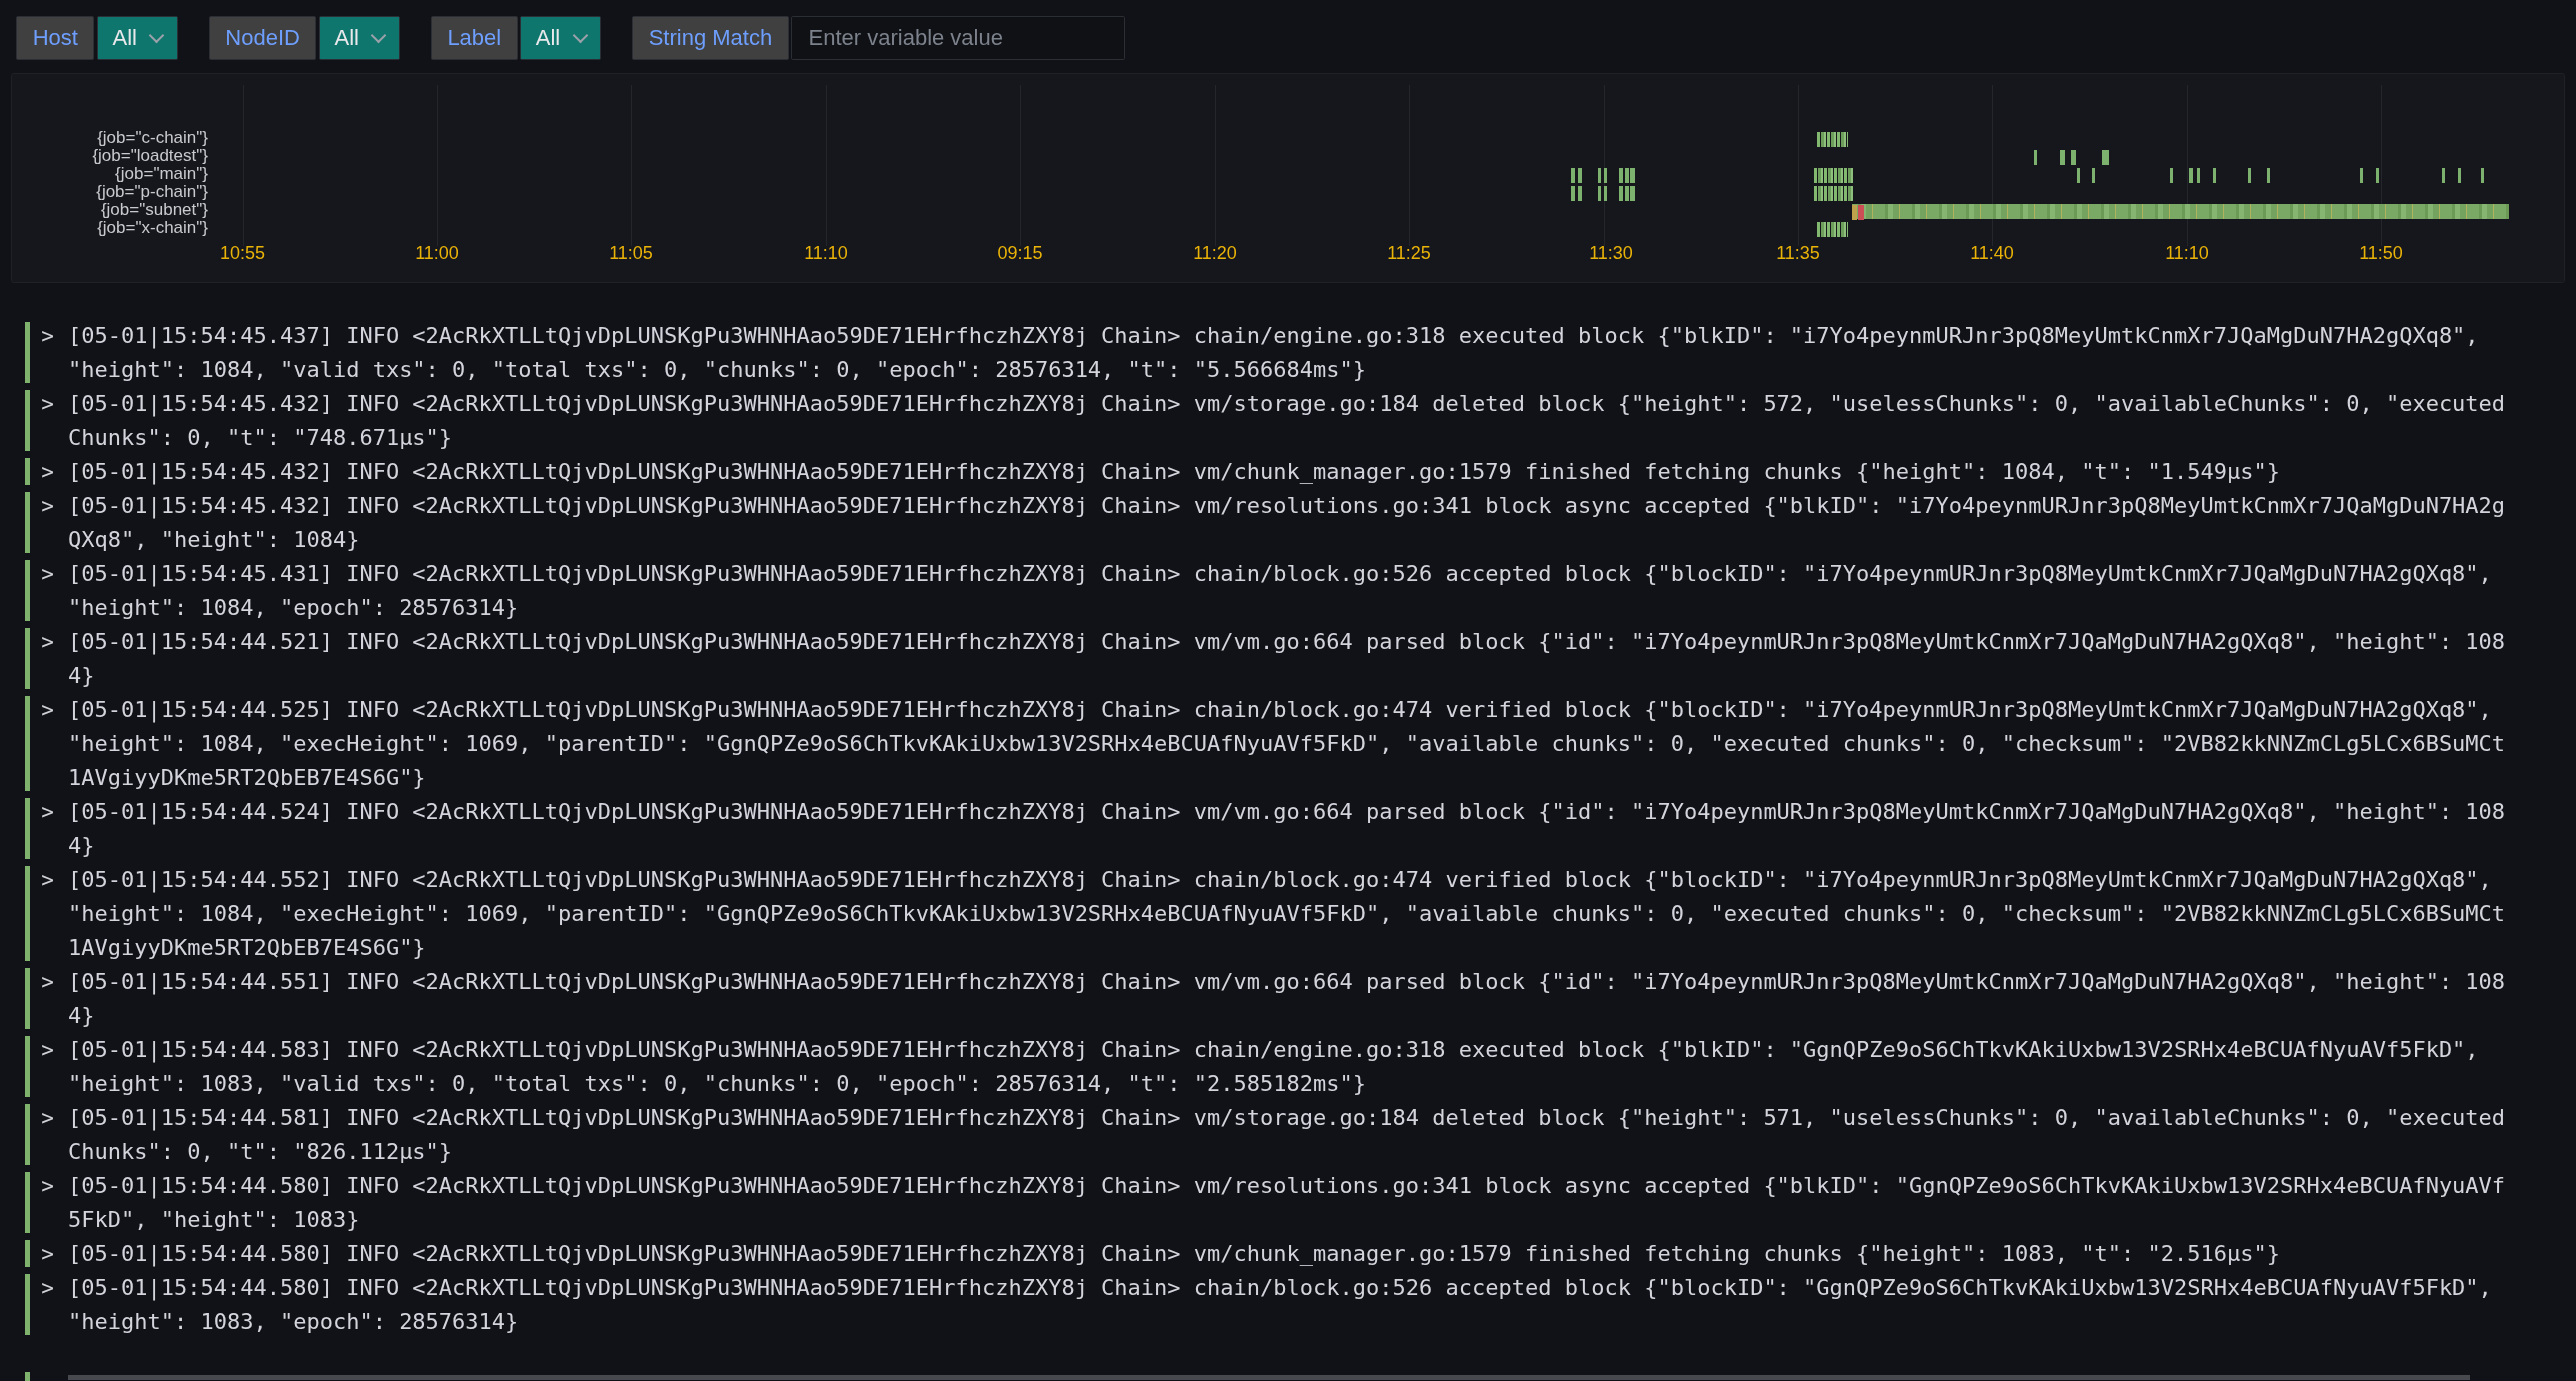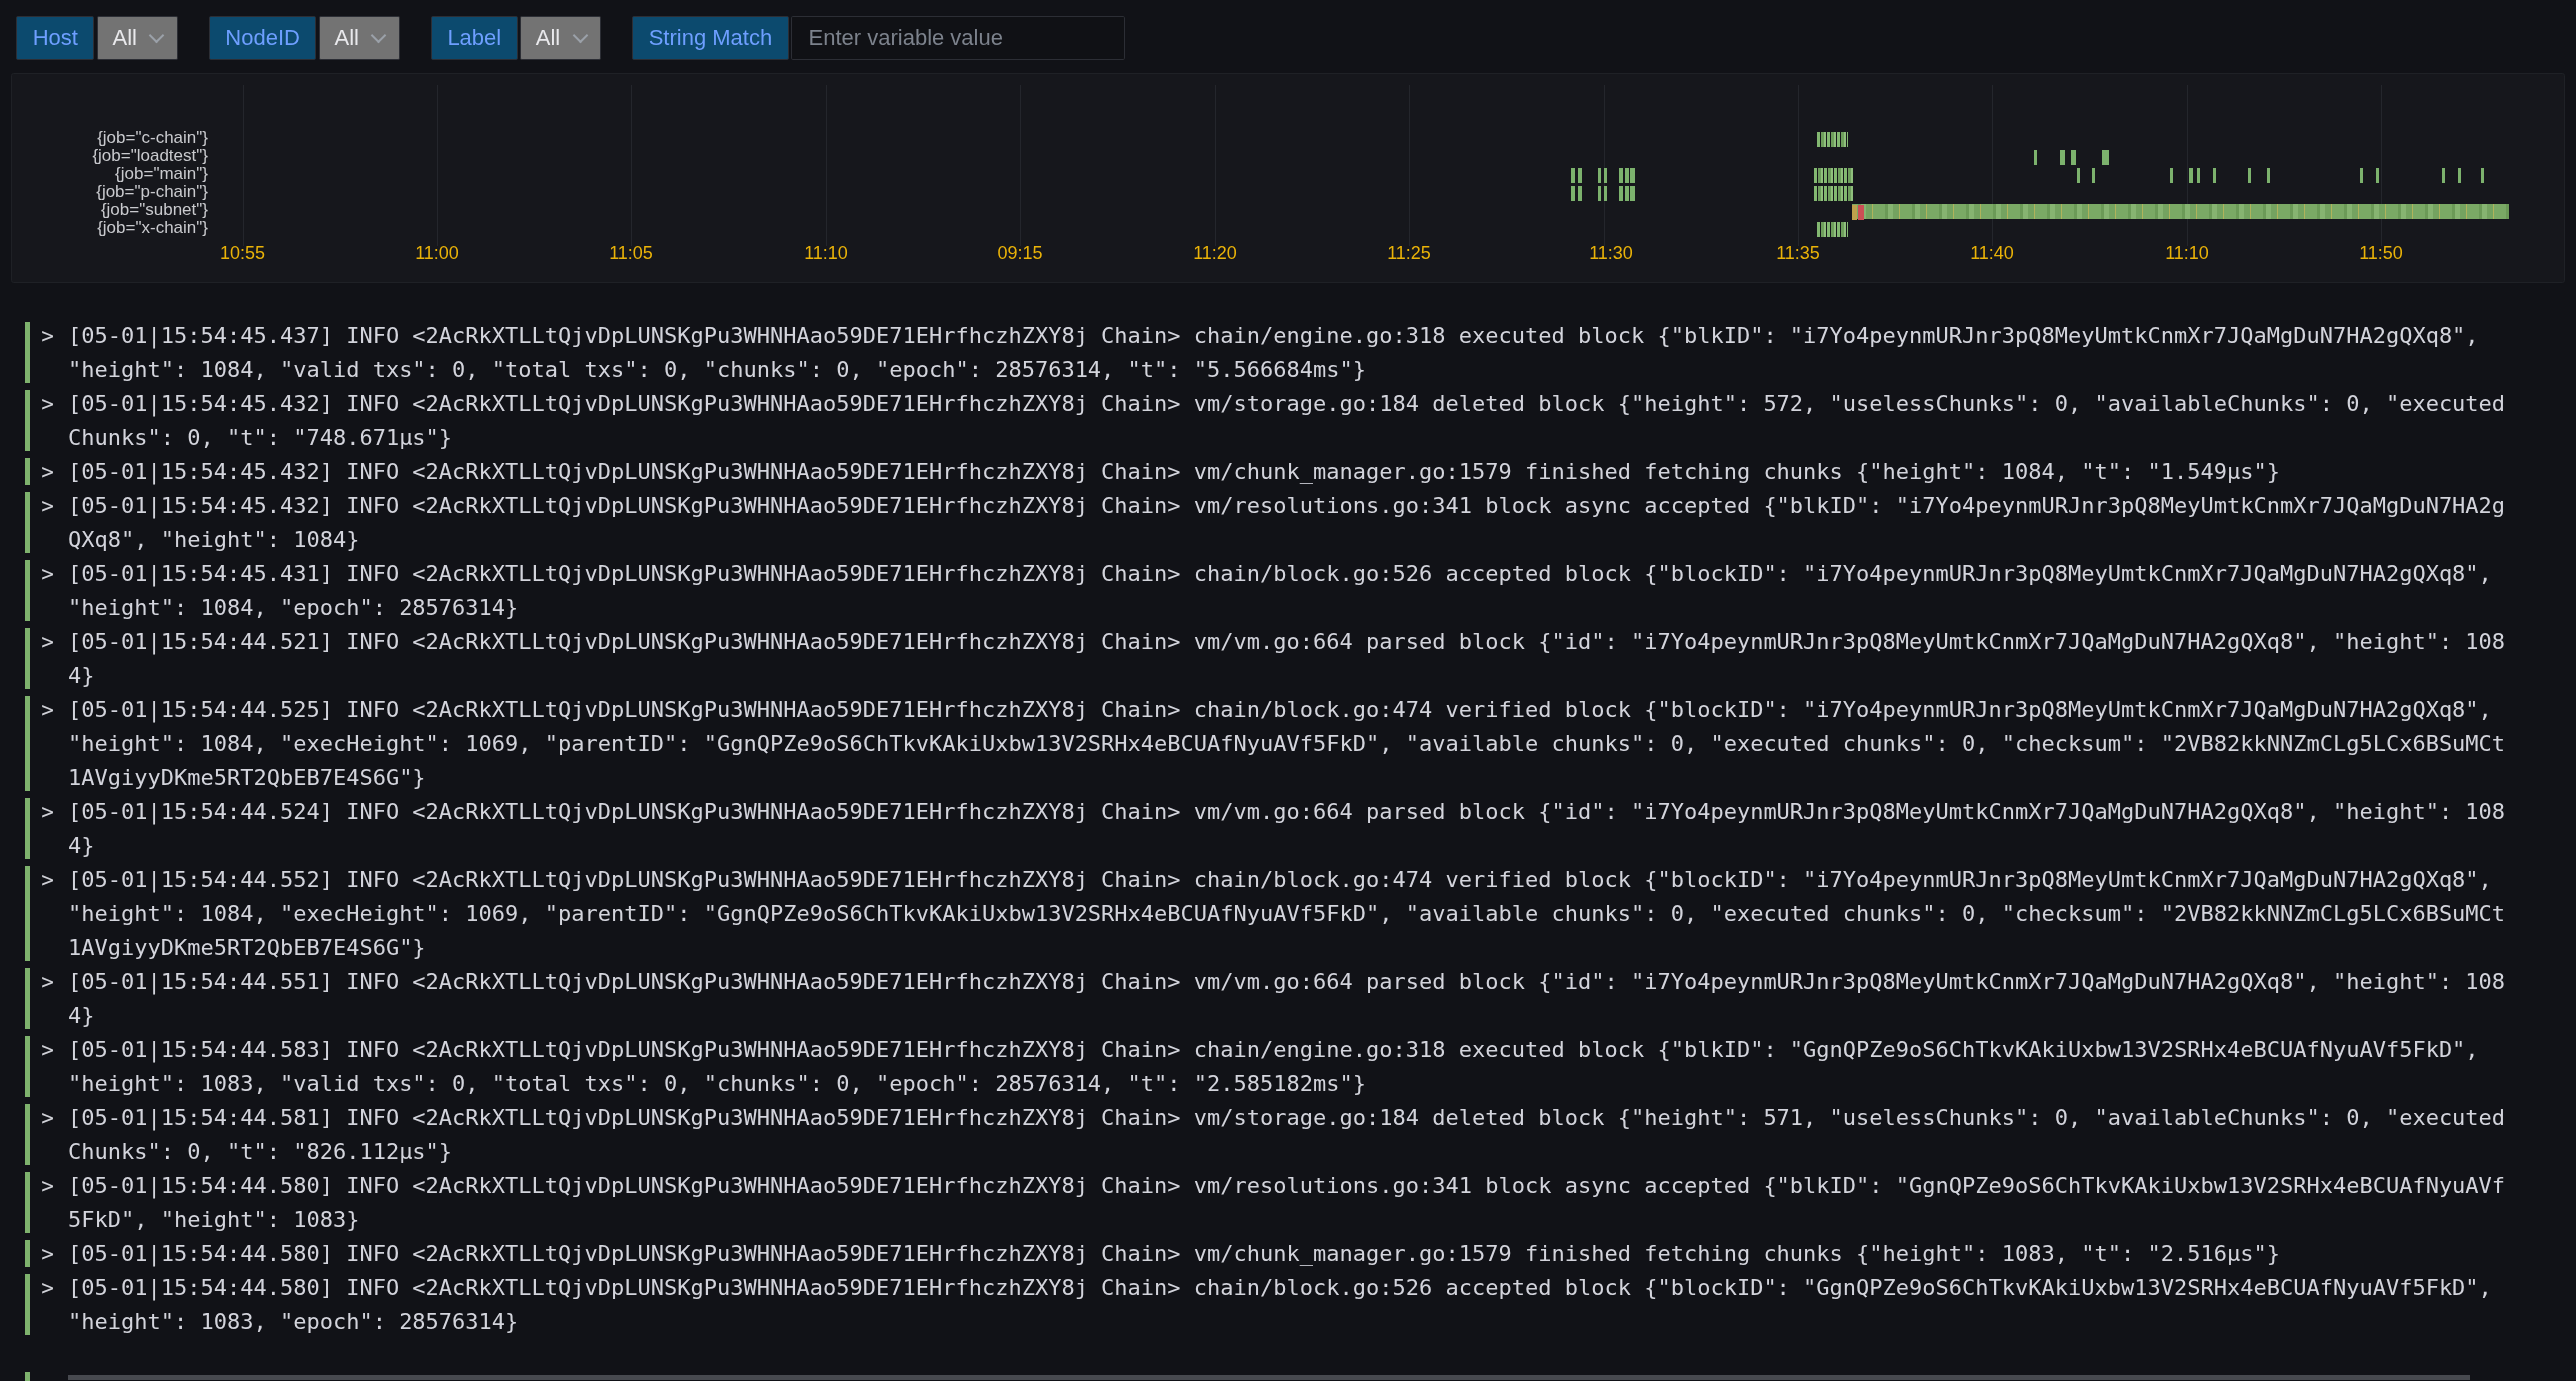--- a/index.html
+++ b/index.html
@@ -6,26 +6,26 @@
   body {
     width:2576px; height:1381px; position:relative; overflow:hidden;
     background:#111217;
     font-family:"Liberation Sans","DejaVu Sans",sans-serif;
   }
   
   .topbar { position:absolute; left:16.3px; top:16.3px; display:flex; gap:31px; align-items:center; }
   .var-group { display:flex; gap:2.7px; align-items:center; }
   .var-label {
     height:42px; display:flex; align-items:center; padding:0 15.4px;
-    background:#0c4a6e; border:0.9px solid #2c2e35; border-radius:1.8px;
+    background:#404040; border:0.9px solid #2c2e35; border-radius:1.8px;
     color:#6E9FFF; font-size:22px; font-weight:500;
   }
   .var-value {
     height:42px; display:flex; align-items:center; gap:14.5px; padding:0 14.5px;
-    background:#737373; border:0.9px solid #2c2e35; border-radius:1.8px;
+    background:#0f766e; border:0.9px solid #2c2e35; border-radius:1.8px;
     color:#e9e9ec; font-size:22px; font-weight:500; cursor:pointer;
   }
   .caret {
     display:inline-block; width:9px; height:9px;
     border-right:2.3px solid #9ba1a9; border-bottom:2.3px solid #9ba1a9;
     transform:rotate(45deg); margin-top:-5.4px;
   }
   .var-input {
     width:334px; height:44px; box-sizing:border-box; padding:0 16.3px;
     background:#101115; border:0.9px solid #2c2e35; border-radius:1.8px;

